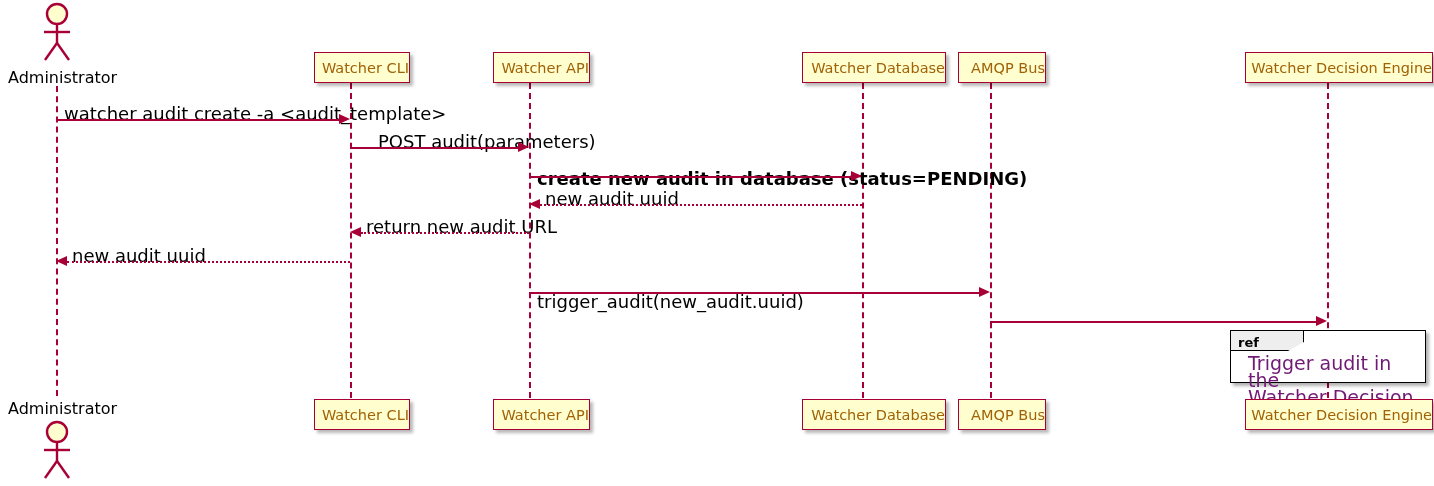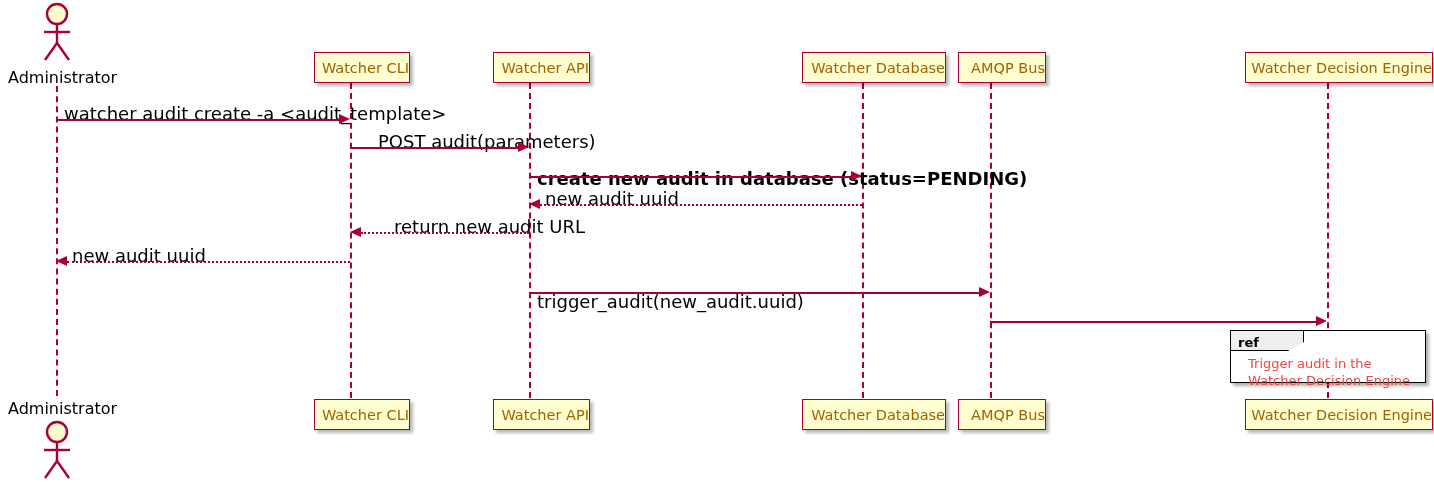--- a/index.html
+++ b/index.html
@@ -33,21 +33,21 @@
   }
   .ref-tab{
     position:absolute;left:0;top:0;height:19px;background:#EEEEEE;
     border-right:1.5px solid #000;border-bottom:1.5px solid #000;
     font-weight:bold;font-size:13px;color:#000;
     display:flex;align-items:center;padding:0 7px 0 7px;
     clip-path:polygon(0 0,100% 0,100% 55%,78% 100%,0 100%);
   }
   .ref-body{
     position:absolute;left:0;top:21px;right:0;bottom:0;
-    font-size:13px;color:#ef4444;line-height:17px;padding:3px 6px 0 17px;
+    font-size:19px;color:#701a75;line-height:17px;padding:3px 6px 0 17px;
   }
 </style>
 </head>
 <body>
 
 <div id="diagram">
 
   <div class="lifeline" style="left:56px;top:86px;height:310px;"></div>
   <div class="lifeline" style="left:350px;top:83px;height:315px;"></div>
   <div class="lifeline" style="left:529px;top:83px;height:315px;"></div>
@@ -95,21 +95,21 @@
   <div class="arrow right" style="left:518px;top:142px;"></div>
 
   <div class="msg-label" style="left:537px;top:168px;font-weight:bold;">create new audit in database (status=PENDING)</div>
   <div class="msg-line" style="left:529px;top:176px;width:322px;"></div>
   <div class="arrow right" style="left:851px;top:171px;"></div>
 
   <div class="msg-label" style="left:545px;top:188px;">new audit uuid</div>
   <div class="msg-line dotted" style="left:540px;top:204px;width:322px;"></div>
   <div class="arrow left" style="left:529px;top:199px;"></div>
 
-  <div class="msg-label" style="left:366px;top:216px;margin-left:28px;">return new audit URL</div>
+  <div class="msg-label" style="left:366px;top:216px;">return new audit URL</div>
   <div class="msg-line dotted" style="left:361px;top:232px;width:168px;"></div>
   <div class="arrow left" style="left:350px;top:227px;"></div>
 
   <div class="msg-label" style="left:72px;top:245px;">new audit uuid</div>
   <div class="msg-line dotted" style="left:67px;top:261px;width:283px;"></div>
   <div class="arrow left" style="left:56px;top:256px;"></div>
 
   <div class="msg-label" style="left:537px;top:275px;margin-top:16px;">trigger_audit(new_audit.uuid)</div>
   <div class="msg-line" style="left:529px;top:292px;width:450px;"></div>
   <div class="arrow right" style="left:979px;top:287px;"></div>

